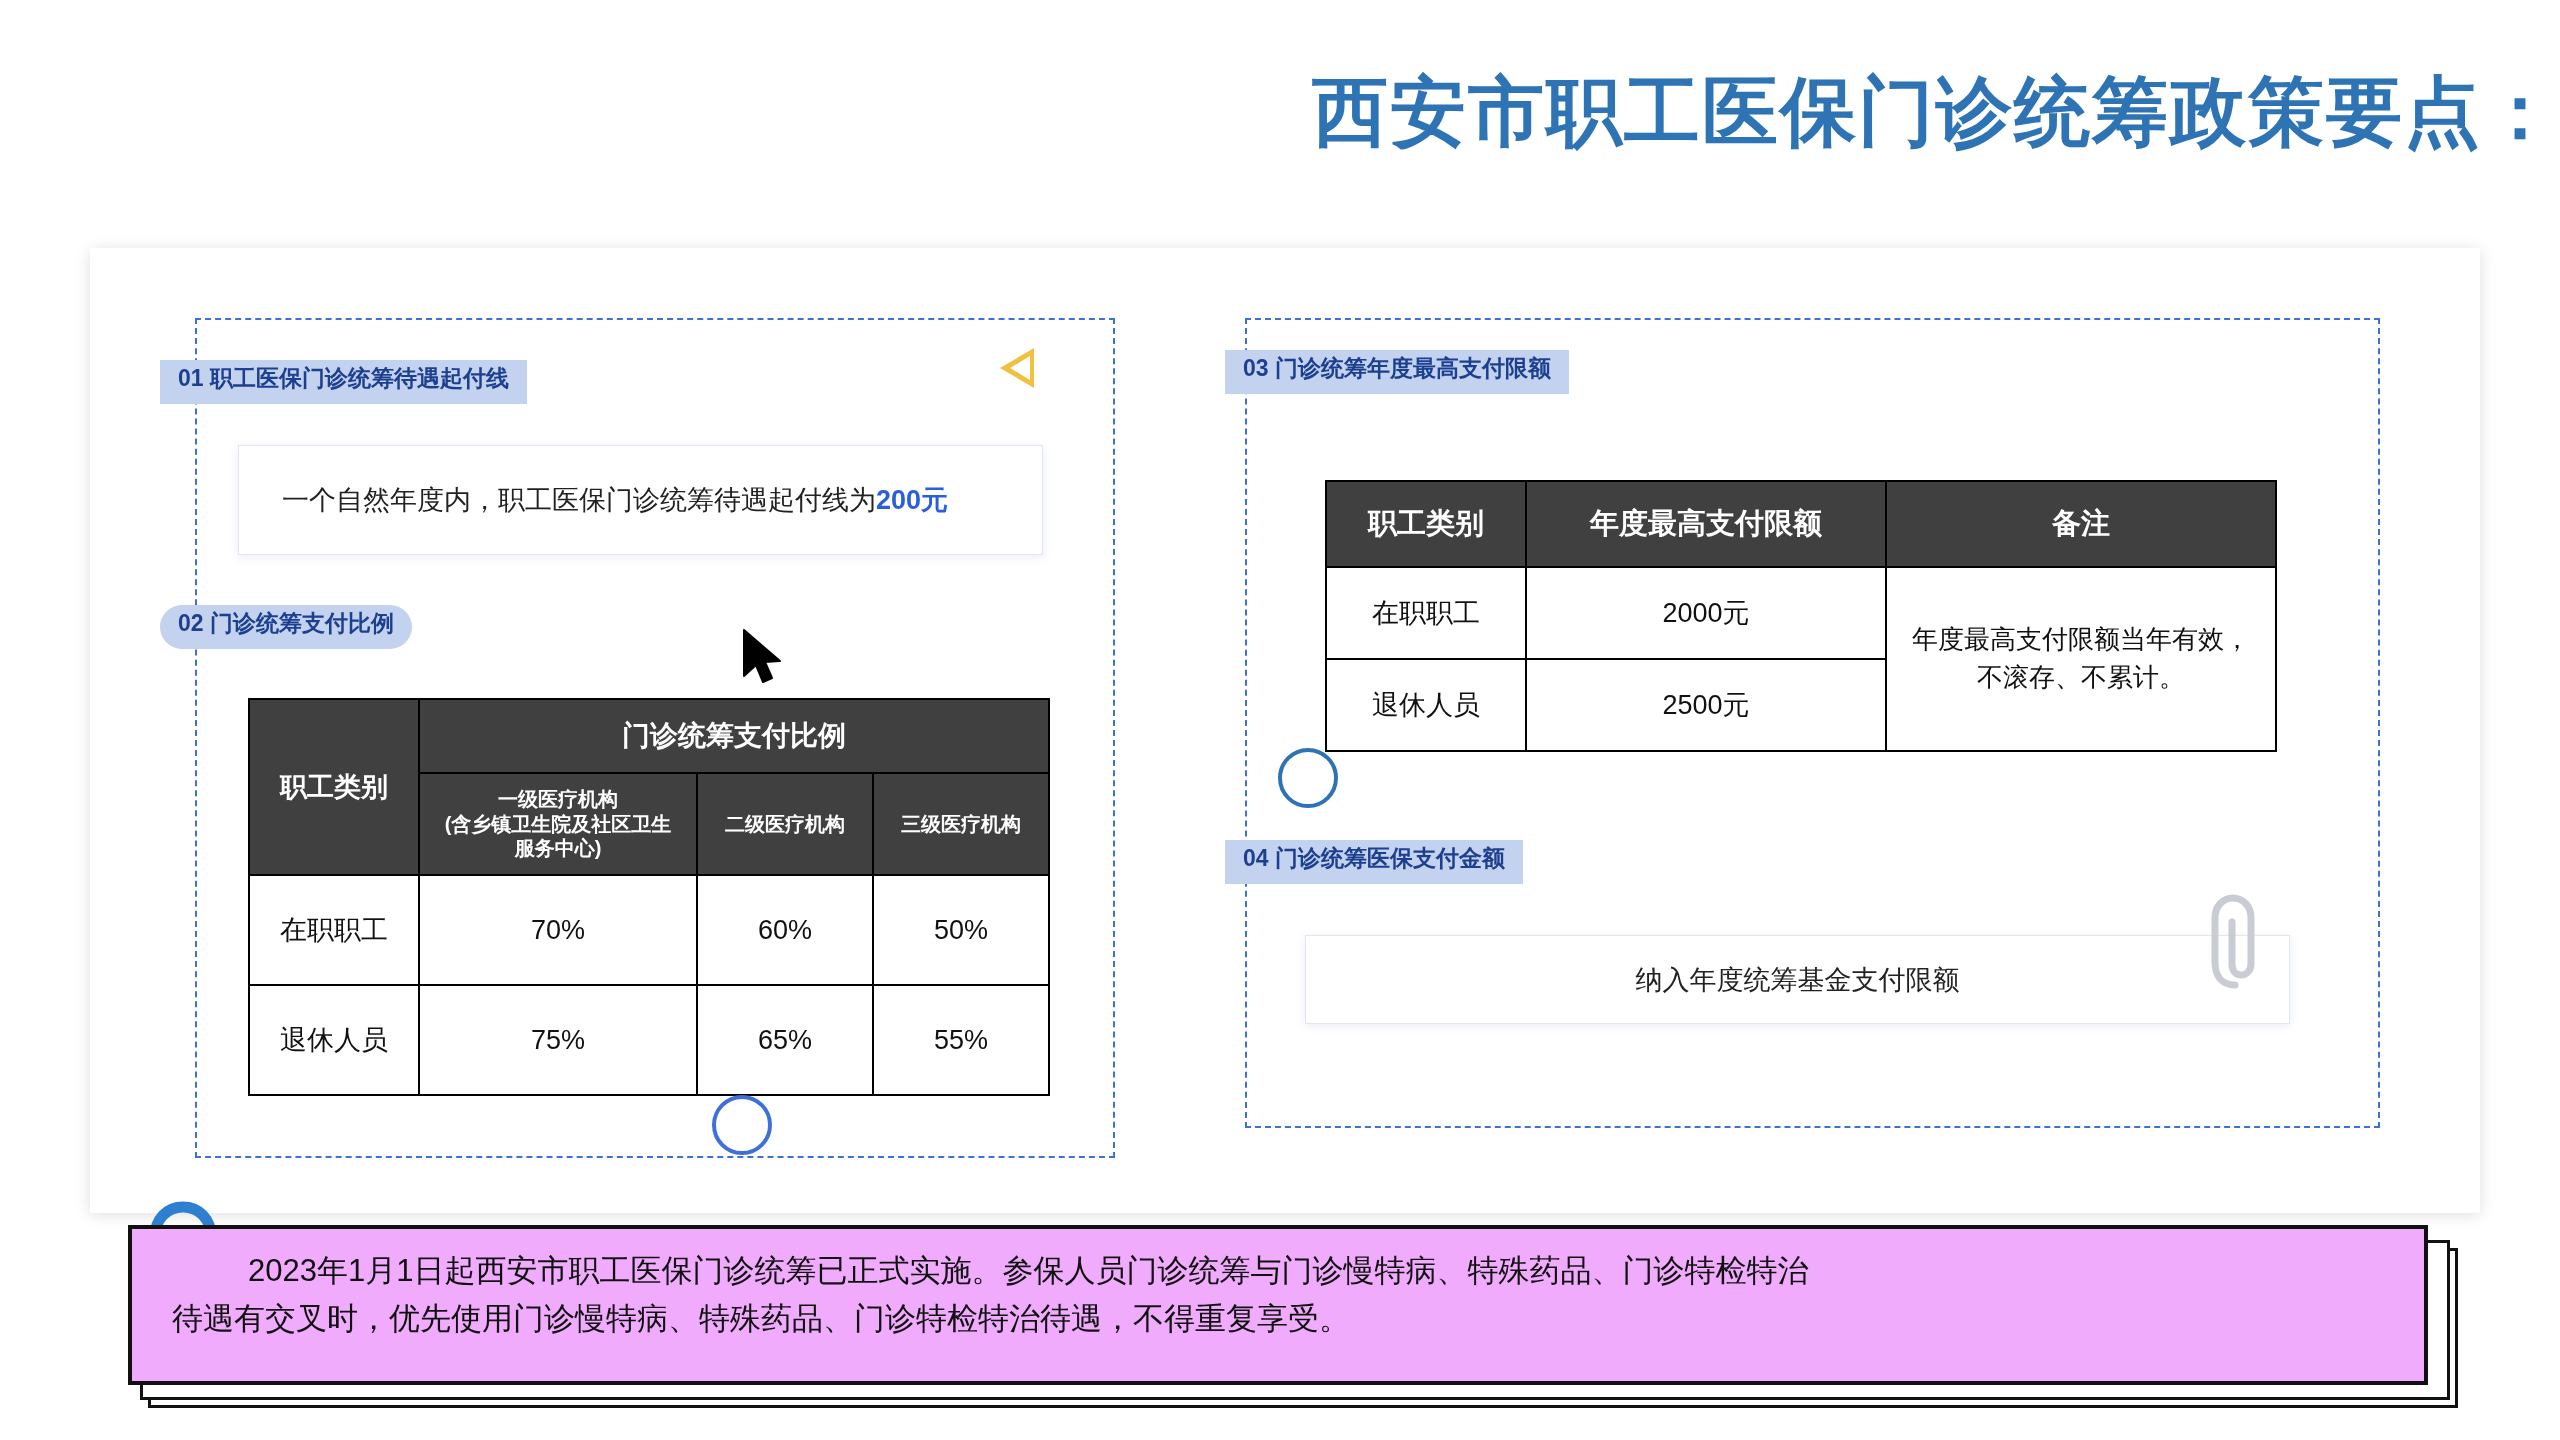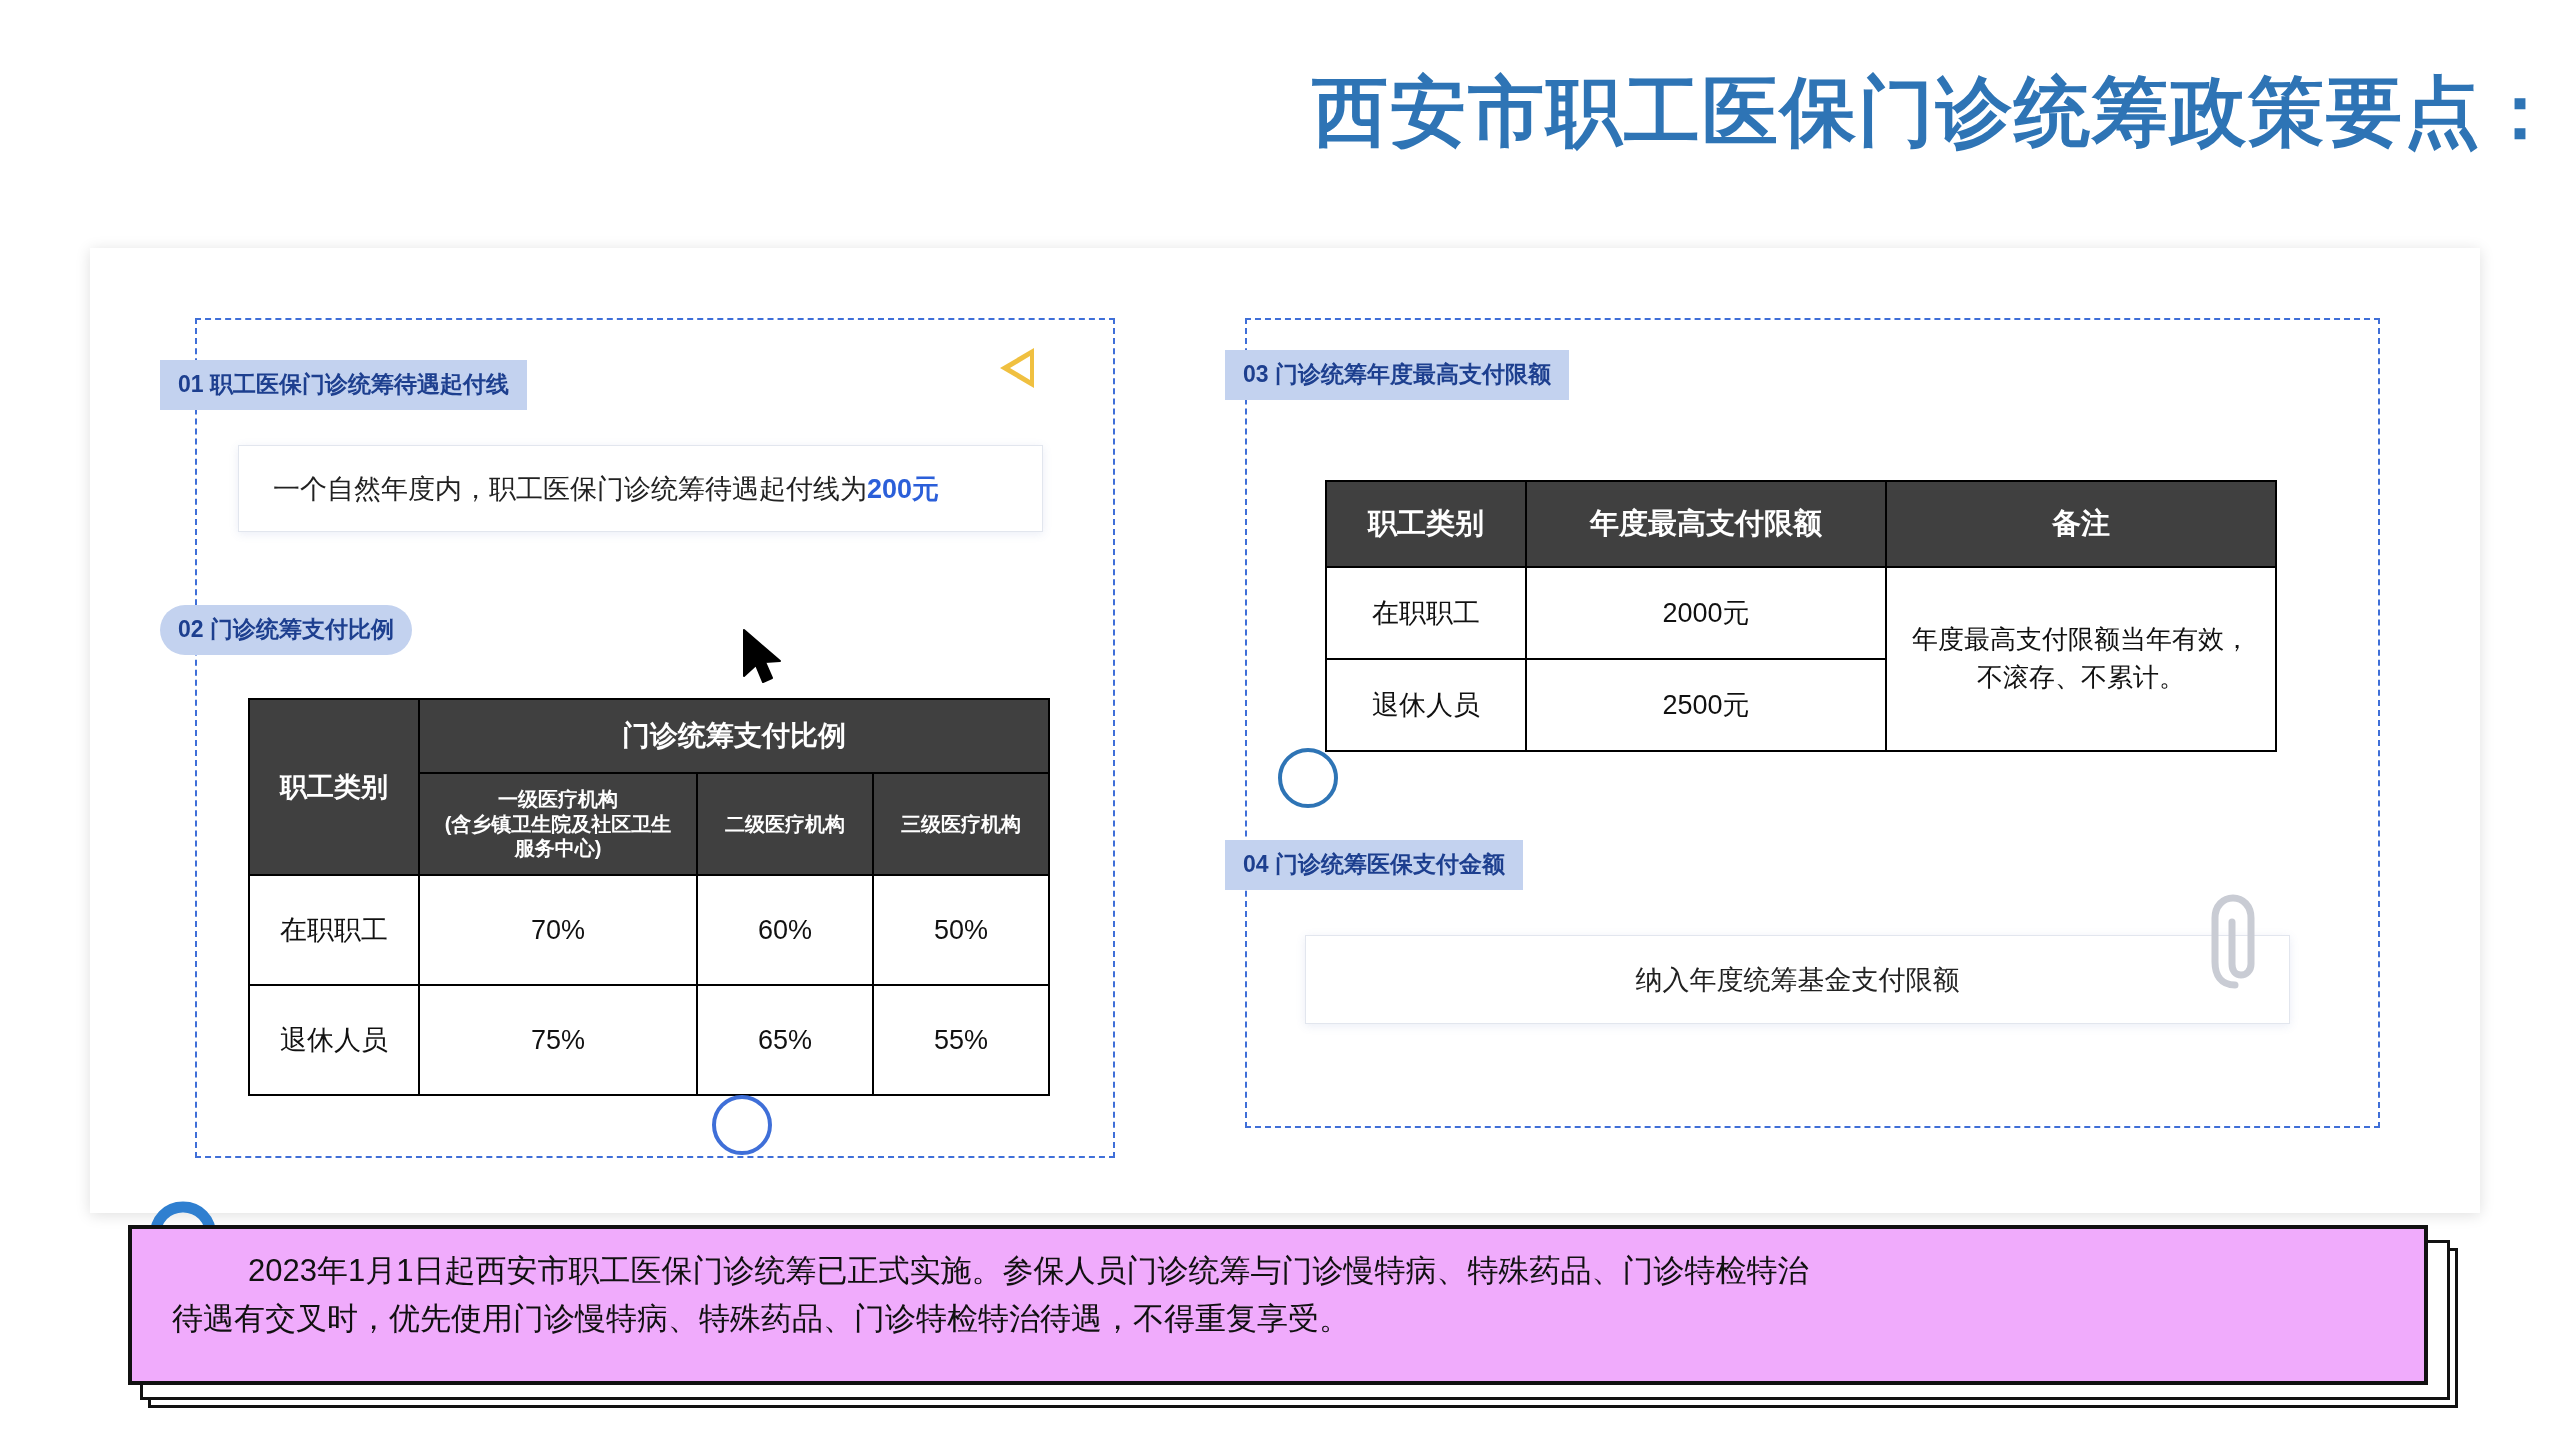--- a/index.html
+++ b/index.html
@@ -49,40 +49,40 @@
   .panel-left  { left: 195px; top: 318px; width: 920px; height: 840px; }
   .panel-right { left: 1245px; top: 318px; width: 1135px; height: 810px; }
 
   
   .chip {
     position: absolute;
     background: #c3d2ef;
     color: #1d3f8f;
     font-size: 23px;
     font-weight: bold;
-    padding: 9px 18px 10px 18px;
+    padding: 3px 18px 10px 18px;
     white-space: nowrap;
     box-sizing: border-box;
   }
   .chip-01 { left: 160px;  top: 360px; }
   .chip-02 { left: 160px;  top: 605px; border-radius: 25px; }
   .chip-03 { left: 1225px; top: 350px; }
   .chip-04 { left: 1225px; top: 840px; }
 
   
   .soft-box {
     position: absolute;
     background: #ffffff;
     border: 1px solid #e2e6ee;
     box-shadow: 0 2px 9px rgba(80,110,180,0.12);
     box-sizing: border-box;
   }
   .box-01 {
-    left: 238px; top: 445px; width: 805px; height: 87px;
-    display: flex; align-items: center; padding-left: 34px;
+    left: 238px; top: 445px; width: 805px; height: 110px;
+    display: flex; align-items: center; padding-left: 43px;
   }
   .box-01 .txt { font-size: 27px; color: #222; }
   .box-01 .hl  { color: #2b5fd9; font-weight: bold; }
 
   .box-04 {
     left: 1305px; top: 935px; width: 985px; height: 89px;
     display: flex; align-items: center; justify-content: center;
   }
   .box-04 .txt { font-size: 27px; color: #222; }
 

